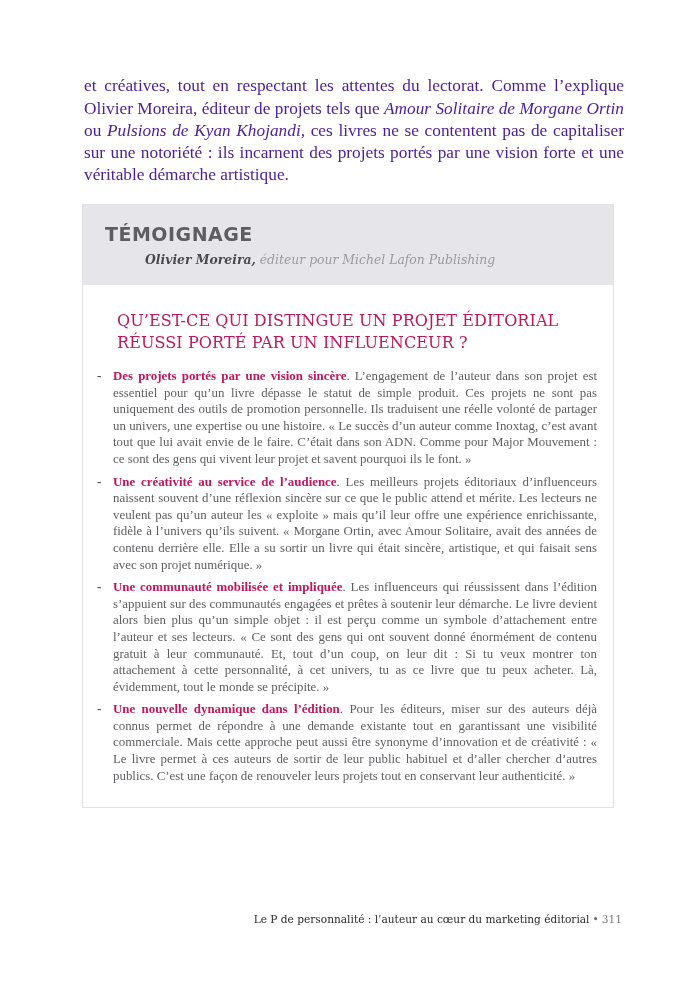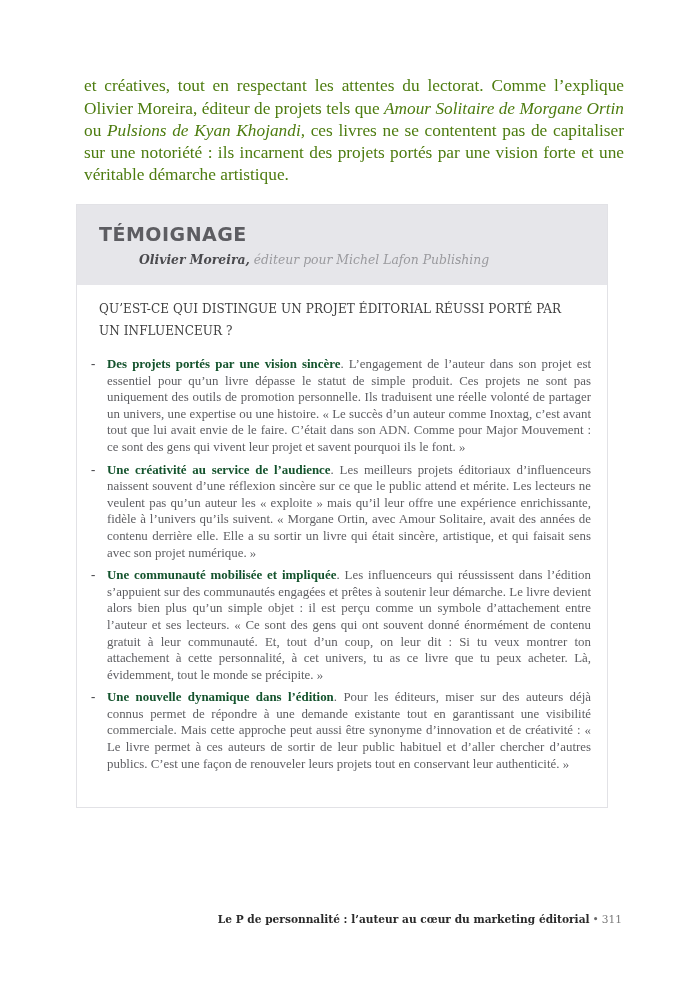--- a/index.html
+++ b/index.html
@@ -17,27 +17,27 @@
     }
     .intro {
       position: absolute;
       left: 84px;
       top: 58px;
       width: 540px;
       font-family: "Liberation Serif", serif;
       font-size: 17.3px;
       line-height: 22.3px;
       text-align: justify;
-      color: #4d7c0f;
+      color: #4c1d95;
     }
     .intro em { font-style: italic; }
 
     .box {
       position: absolute;
-      left: 76px;
+      left: 82px;
       top: 204px;
       width: 532px;
       height: 604px;
       border: 1px solid #e2e2e6;
       box-sizing: border-box;
       background: #ffffff;
     }
     .box-header {
       background: #e6e6ea;
       height: 80px;
@@ -61,25 +61,25 @@
       margin-top: 4px;
       line-height: 18px;
       margin-left: 40px;
     }
     .box-byline .name {
       font-weight: bold;
       color: #4a4a4e;
     }
     .question {
       font-family: "DejaVu Serif", serif;
-      font-size: 12px;
+      font-size: 16px;
       line-height: 22px;
-      color: #404040;
+      color: #be185d;
       padding: 13px 22px 0 22px;
-      margin: 0;
+      margin: 12px;
       letter-spacing: 0.1px;
       font-weight: normal;
     }
     .items {
       list-style: none;
       margin: 14px 0 0 0;
       padding: 0 16px 0 12px;
     }
     .item {
       position: relative;
@@ -94,32 +94,32 @@
     }
     .item .dash {
       position: absolute;
       left: 2px;
       top: 0;
       font-weight: bold;
       color: #4a4a4e;
     }
     .item .lead {
       font-weight: bold;
-      color: #14532d;
+      color: #be185d;
     }
     .footer {
       position: absolute;
       right: 78px;
       top: 913px;
       font-family: "DejaVu Serif", serif;
       font-size: 10.6px;
       color: #2a2a2a;
       white-space: nowrap;
     }
-    .footer .title { font-weight: bold; }
+    .footer .title { font-weight: normal; }
     .footer .sep { color: #6a6a6a; margin: 0 3px; }
     .footer .pageno { color: #7a7a7a; font-weight: normal; }
   </style>
 </head>
 <body>
 
 <p class="intro"><span>et créatives, tout en respectant les attentes du lectorat. Comme l’explique Olivier Moreira, éditeur de projets tels que </span><em>Amour Solitaire de Morgane Ortin</em><span> ou </span><em>Pulsions de Kyan Khojandi,</em><span> ces livres ne se contentent pas de capitaliser sur une notoriété : ils incarnent des projets portés par une vision forte et une véritable démarche artistique.</span></p>
 
 <section class="box">
   <header class="box-header">

